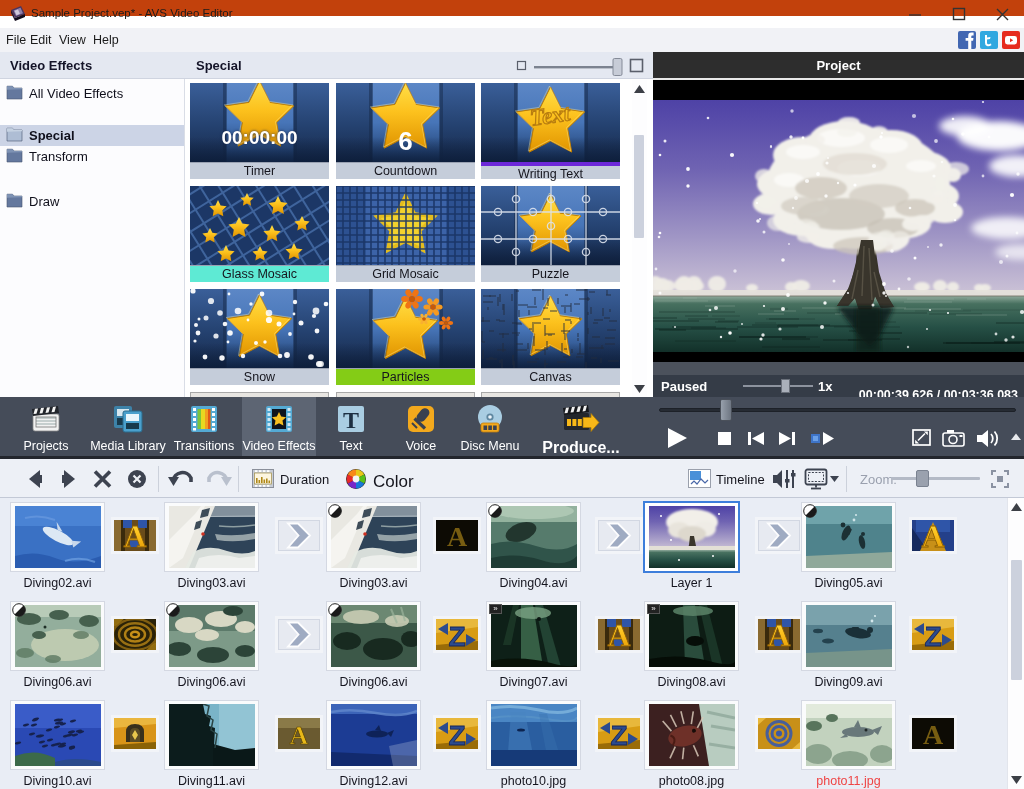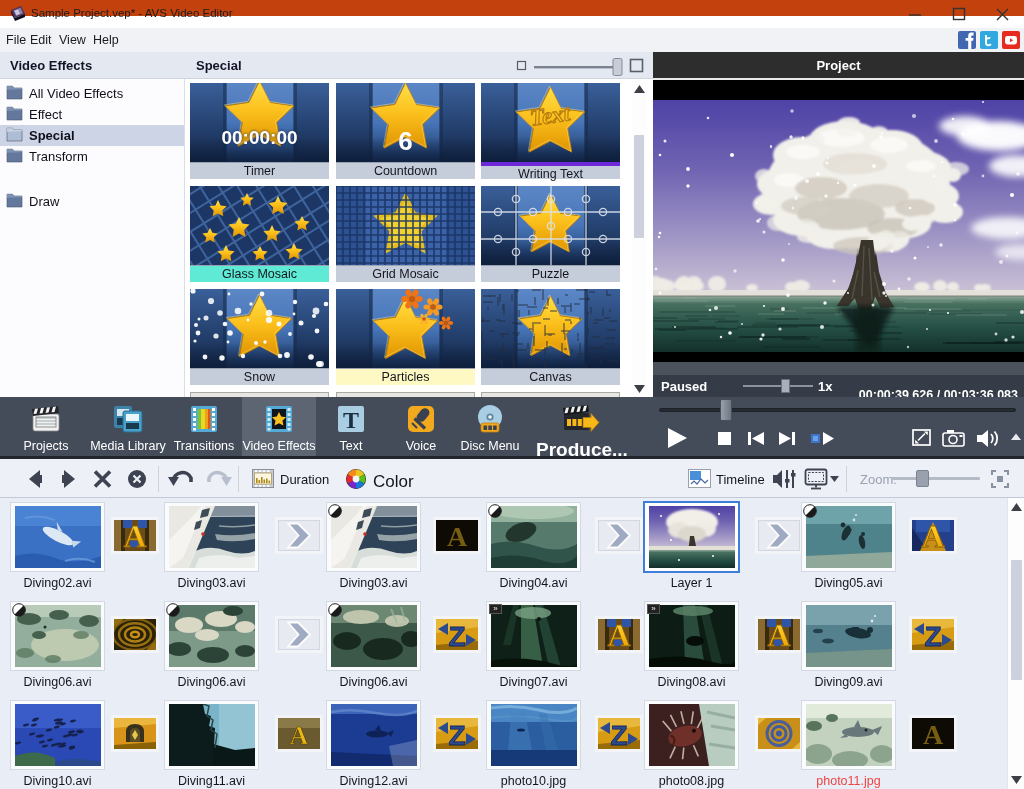--- a/index.html
+++ b/index.html
@@ -104,27 +104,20 @@
    <div class="abs" style="left:10px;top:6px;font-size:13px;font-weight:bold;color:#141428;">Video Effects</div>
  </div>
 
  <div class="abs" style="left:0;top:31px;width:184px;height:21px;">
   <svg class="abs" style="left:6px;top:2px" width="17" height="16" viewBox="0 0 17 16">
     <path d="M1 4 L1 14 L16 14 L16 3 L8 3 L6.5 1.2 L1 1.2 Z" fill="#64789e" stroke="#46556f" stroke-width="0.6"></path>
     <path d="M1 4.8 L16 4.2 L16 3 L8 3 L6.5 1.2 L1 1.2 Z" fill="#7e92b4"></path>
   </svg>
   <div class="abs" style="left:29px;top:3px;font-size:13px;color:#10101c;">All Video Effects</div>
  </div>
- <div class="abs" style="left:0;top:52px;width:184px;height:21px;">
-  <svg class="abs" style="left:6px;top:2px" width="17" height="16" viewBox="0 0 17 16">
-    <path d="M1 4 L1 14 L16 14 L16 3 L8 3 L6.5 1.2 L1 1.2 Z" fill="#64789e" stroke="#46556f" stroke-width="0.6"></path>
-    <path d="M1 4.8 L16 4.2 L16 3 L8 3 L6.5 1.2 L1 1.2 Z" fill="#7e92b4"></path>
-  </svg>
-  <div class="abs" style="left:29px;top:3px;font-size:13px;color:#10101c;">Effect</div>
- </div>
  <div class="abs" style="left:0;top:73px;width:184px;height:21px;background:#ccd4e6;">
   <svg class="abs" style="left:6px;top:2px" width="17" height="16" viewBox="0 0 17 16">
     <path d="M1 4 L1 14 L16 14 L16 3 L8 3 L6.5 1.2 L1 1.2 Z" fill="#aebdd4" stroke="#46556f" stroke-width="0.6"></path>
     <path d="M1 4.8 L16 4.2 L16 3 L8 3 L6.5 1.2 L1 1.2 Z" fill="#c6d2e2"></path>
   </svg>
   <div class="abs" style="left:29px;top:3px;font-size:13px;color:#10101c;font-weight:bold;">Special</div>
  </div>
  <div class="abs" style="left:0;top:94px;width:184px;height:21px;">
   <svg class="abs" style="left:6px;top:2px" width="17" height="16" viewBox="0 0 17 16">
     <path d="M1 4 L1 14 L16 14 L16 3 L8 3 L6.5 1.2 L1 1.2 Z" fill="#64789e" stroke="#46556f" stroke-width="0.6"></path>
@@ -407,21 +400,21 @@
       <ellipse cx="112.2" cy="30.1" rx="2.7" ry="1.9" fill="#f07414" transform="rotate(300 112.2 30.1)"></ellipse>
       <circle cx="110" cy="34" r="2.1" fill="#c85a08"></circle>
       <ellipse cx="91.8" cy="30.0" rx="2.2" ry="1.6" fill="#f8b030" transform="rotate(0 91.8 30.0)"></ellipse>
       <ellipse cx="89.9" cy="33.2" rx="2.2" ry="1.6" fill="#f8b030" transform="rotate(60 89.9 33.2)"></ellipse>
       <ellipse cx="86.1" cy="33.2" rx="2.2" ry="1.6" fill="#f8b030" transform="rotate(120 86.1 33.2)"></ellipse>
       <ellipse cx="84.2" cy="30.0" rx="2.2" ry="1.6" fill="#f8b030" transform="rotate(180 84.2 30.0)"></ellipse>
       <ellipse cx="86.1" cy="26.8" rx="2.2" ry="1.6" fill="#f8b030" transform="rotate(240 86.1 26.8)"></ellipse>
       <ellipse cx="89.9" cy="26.8" rx="2.2" ry="1.6" fill="#f8b030" transform="rotate(300 89.9 26.8)"></ellipse>
       <circle cx="88" cy="30" r="1.8" fill="#c85a08"></circle>
     </svg>
- <div class="abs" style="left:0;top:79px;width:139px;height:17px;background:#fef9c3;border-top:1px solid #9aa2b2;text-align:center;font-size:12.5px;color:#16161e;line-height:17px;">Particles</div>
+ <div class="abs" style="left:0;top:79px;width:139px;height:17px;background:#84cc16;border-top:1px solid #9aa2b2;text-align:center;font-size:12.5px;color:#16161e;line-height:17px;">Particles</div>
 </div>
 <div class="abs" style="left:481px;top:289px;width:139px;height:96px;">
  <svg width="139" height="79" style="display:block">
       <rect x="0" y="0" width="139" height="79" fill="url(#tileL)"></rect>
 <rect x="36" y="0" width="68" height="79" fill="url(#tileC)"></rect>
 <rect x="33" y="0" width="4" height="79" fill="#16294a" opacity="0.5"></rect>
 <rect x="103" y="0" width="4" height="79" fill="#16294a" opacity="0.5"></rect>
 <rect x="0" y="54" width="139" height="25" fill="url(#floor)"></rect>
       <polygon points="69.5,7.0 79.2,26.7 100.9,29.8 85.2,45.1 88.9,66.7 69.5,56.5 50.1,66.7 53.8,45.1 38.1,29.8 59.8,26.7" fill="url(#gold)" stroke="#c07d00" stroke-width="1"></polygon>
       <polygon points="69.5,7.0 79.2,26.7 100.9,29.8 85.2,45.1 88.9,66.7 69.5,56.5 50.1,66.7 53.8,45.1 38.1,29.8 59.8,26.7" fill="none" stroke="#fff0a0" stroke-width="0.8" opacity="0.5" transform="translate(-1,-1)"></polygon>
@@ -918,21 +911,21 @@
           <polygon points="17,3.5 20,3.2 18.5,8.7 15.5,9"></polygon>
           <polygon points="23,2.9 26,2.6 24.5,8.1 21.5,8.4"></polygon>
         </g>
 <g fill="#f8b818">
           <rect x="6" y="16" width="4" height="7"></rect>
           <rect x="11.4" y="16" width="4" height="7"></rect>
           <rect x="16.8" y="16" width="4" height="7"></rect>
         </g>
 <polygon points="22,14.5 30,14.5 30,10.5 38,19.5 30,28.5 30,24.5 22,24.5" fill="#f8b818" stroke="#a87808" stroke-width="0.8"></polygon>
 </svg></div>
- <div class="abs" style="left:0;top:42px;width:90px;text-align:center;color:#fff;font-weight:bold;font-size:19px;">Produce...</div>
+ <div class="abs" style="left:0;top:42px;width:90px;text-align:center;color:#fff;font-weight:bold;font-size:16px;">Produce...</div>
 </div>
 <div class="abs" style="left:653px;top:397px;width:371px;height:59px;">
  <div class="abs" style="left:6px;top:11px;width:357px;height:4px;background:#262b33;border:1px solid #1d2128;border-radius:2px;"></div>
  <div class="abs" style="left:67px;top:2px;width:12px;height:22px;background:linear-gradient(90deg,#97a0ac,#6e7682);border:1px solid #4a505a;border-radius:2px;"></div>
  <svg class="abs" style="left:12px;top:30px" width="180" height="24" viewBox="0 0 180 24">
   <polygon points="3,1 22,11 3,21" fill="#fff"></polygon>
   <rect x="53" y="5" width="13" height="13" fill="#fff"></rect>
   <g fill="#fff">
         <rect x="83" y="5" width="3" height="13"></rect>
         <polygon points="99,5 99,18 87,11.5"></polygon>

